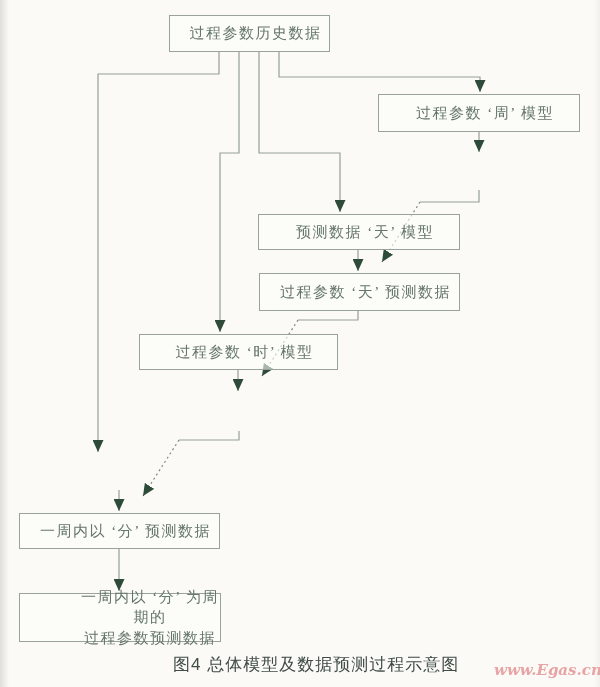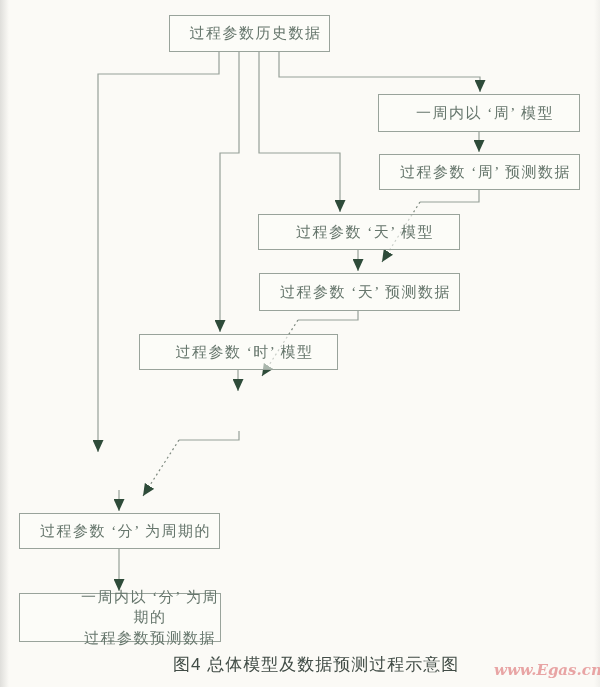--- a/index.html
+++ b/index.html
@@ -99,43 +99,40 @@
 
     <path class="connector" d="M239,431 V440 H179"></path>
     <path class="connector dotted" d="M179,440 L143,496" marker-end="url(#arrow)"></path>
   </svg>
 
   <div class="node" style="left:169px;top:15px;width:161px;height:37px">
     <span>过程参数历史数据</span>
   </div>
 
   <div class="node" style="left:378px;top:94px;width:202px;height:38px">
-    <span>一周内以 ‘周’ 模型</span>
+    <span>过程参数 ‘周’ 模型</span>
   </div>
 
-  <div class="node" style="left:379px;top:154px;width:201px;height:36px">
-    <span>过程参数 ‘周’ 预测数据</span>
-  </div>
 
   <div class="node" style="left:258px;top:214px;width:202px;height:36px">
-    <span>过程参数 ‘天’ 模型</span>
+    <span>预测数据 ‘天’ 模型</span>
   </div>
 
   <div class="node" style="left:259px;top:273px;width:201px;height:38px">
     <span>过程参数 ‘天’ 预测数据</span>
   </div>
 
   <div class="node" style="left:139px;top:334px;width:199px;height:36px">
     <span>过程参数 ‘时’ 模型</span>
   </div>
 
 
 
   <div class="node" style="left:19px;top:513px;width:201px;height:36px">
-    <span>过程参数 ‘分’ 为周期的</span>
+    <span>一周内以 ‘分’ 预测数据</span>
   </div>
 
   <div class="node" style="left:19px;top:593px;width:202px;height:49px">
     <span class="two-line">
       <span>一周内以 ‘分’ 为周期的</span>
       <span>过程参数预测数据</span>
     </span>
   </div>
 
   <div class="caption">图4  总体模型及数据预测过程示意图</div>

